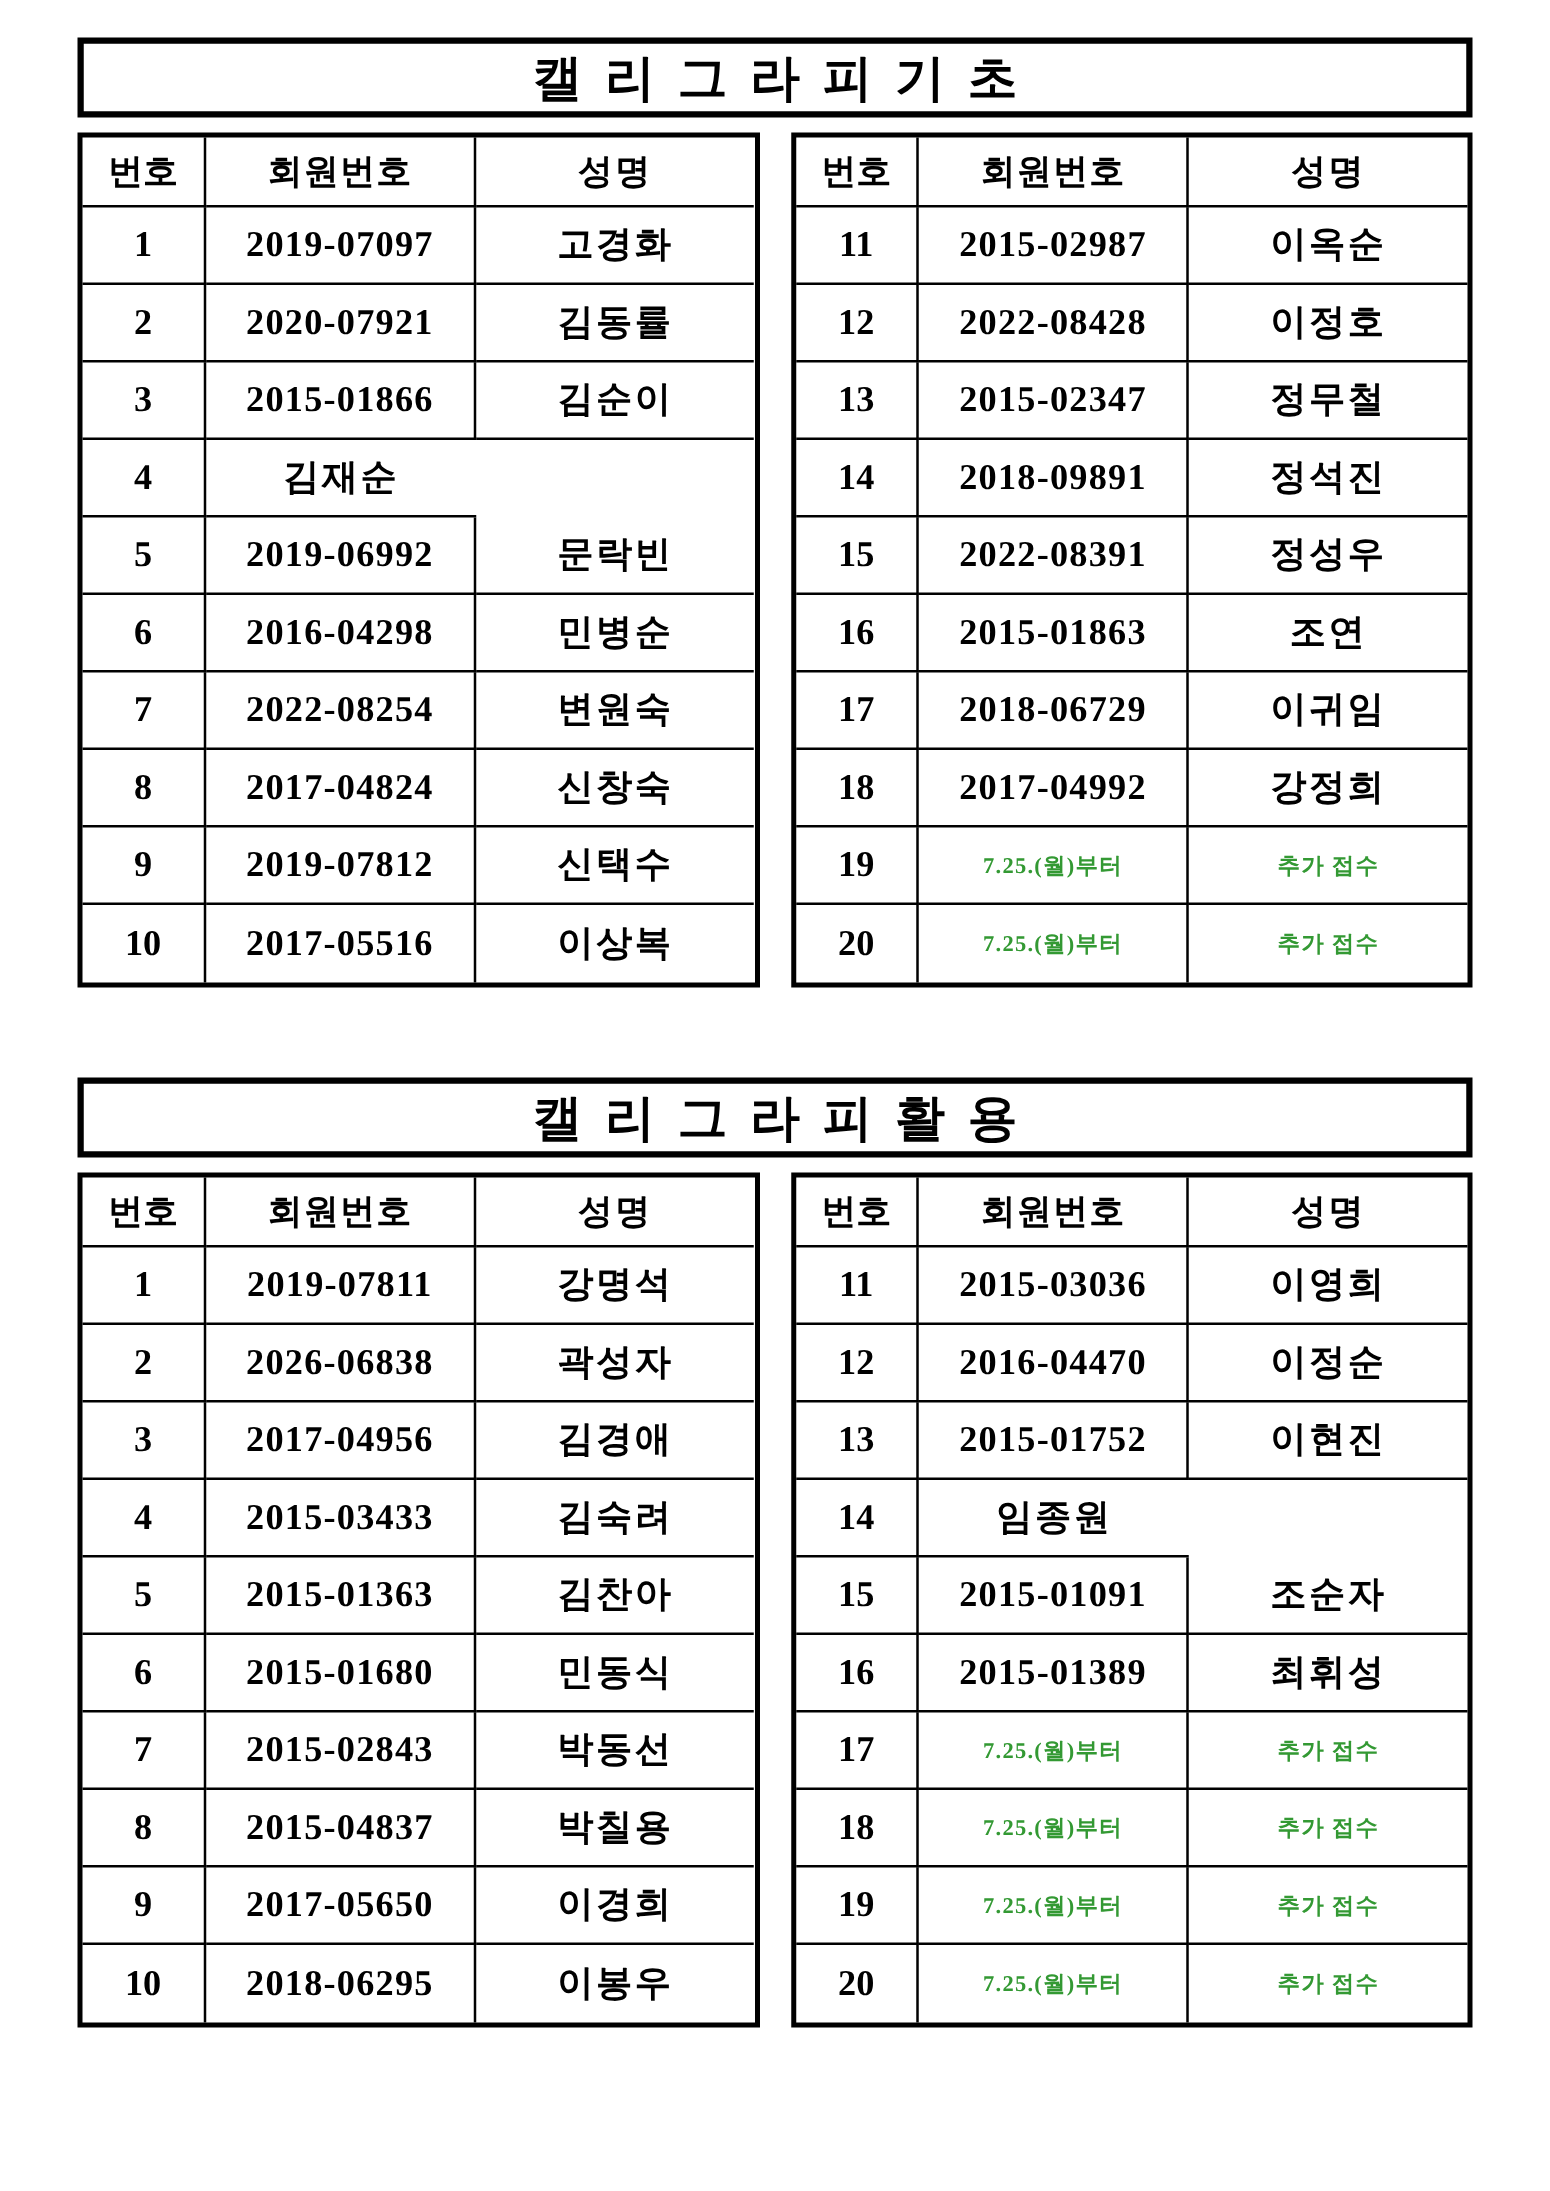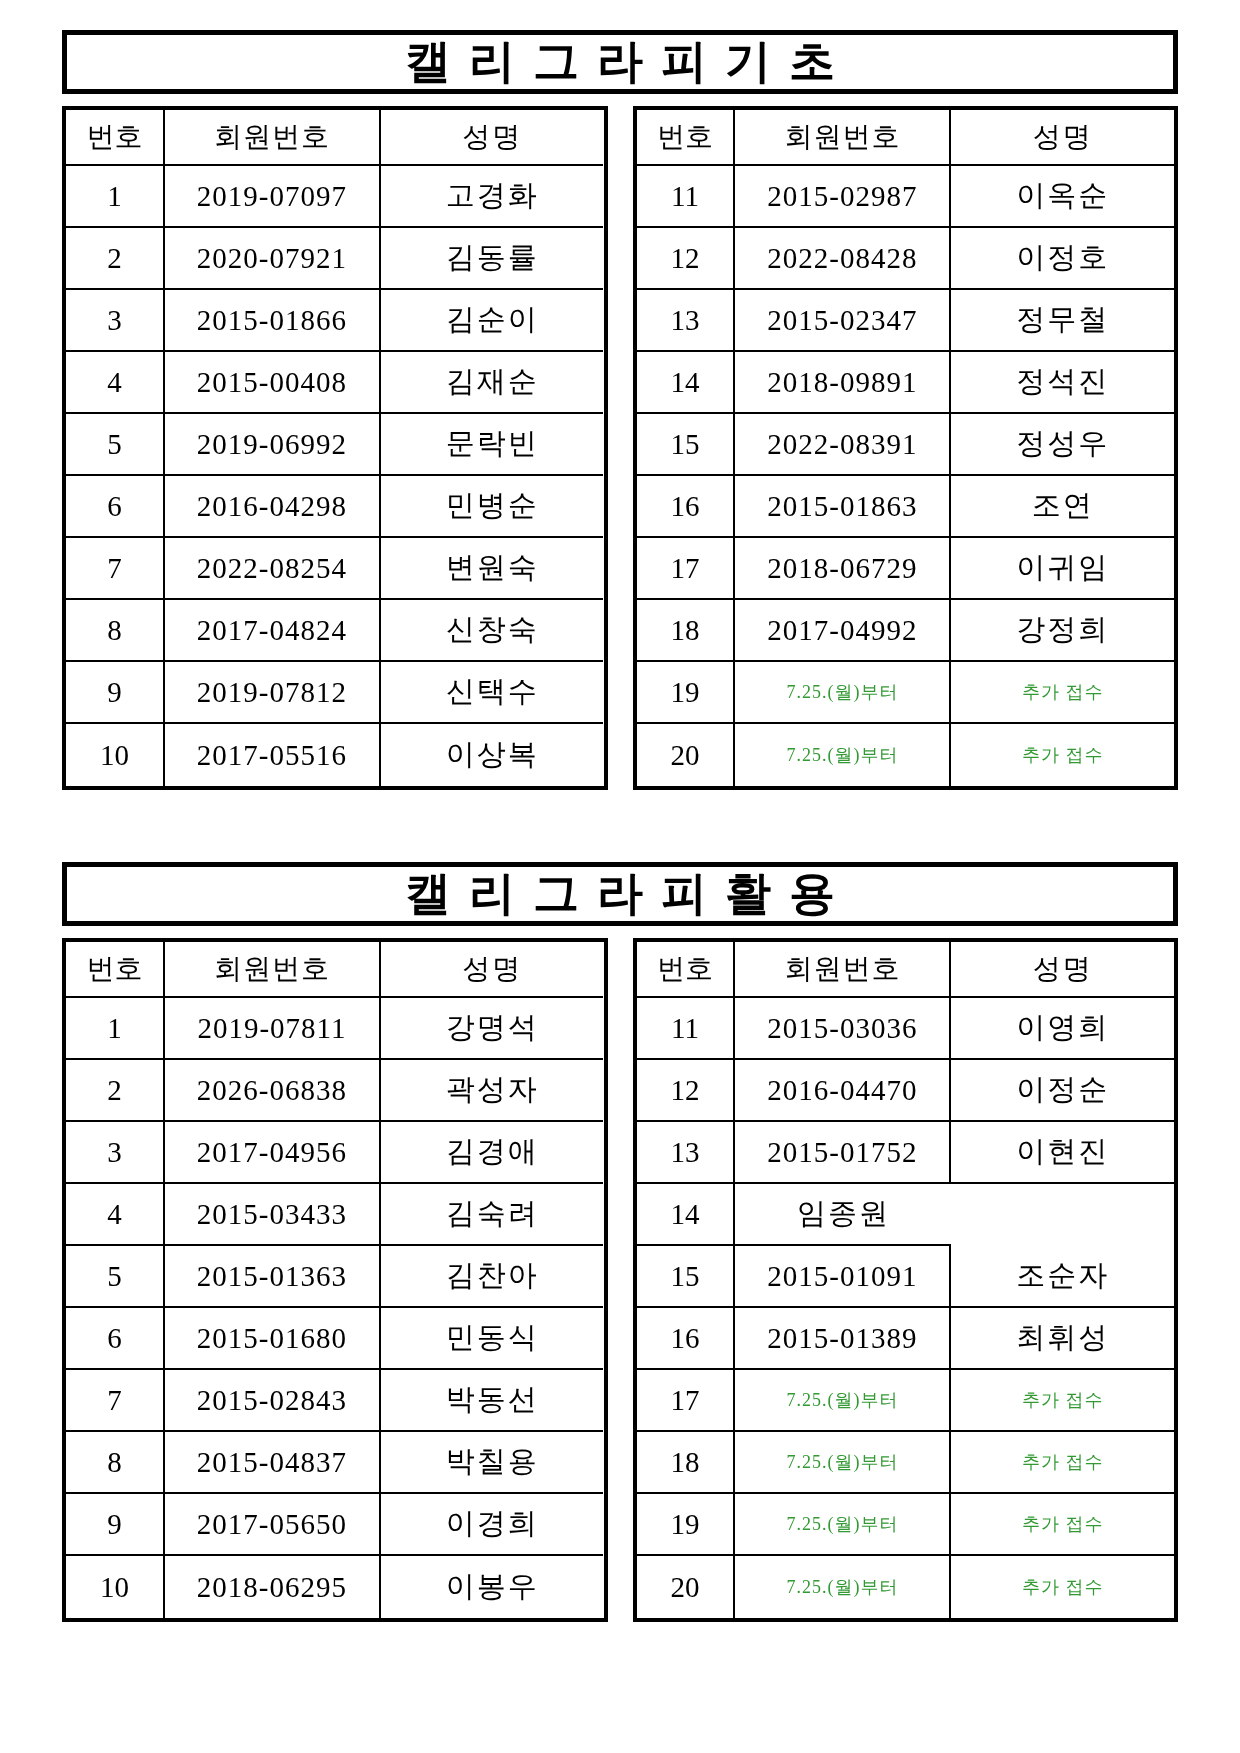--- a/index.html
+++ b/index.html
@@ -22,39 +22,40 @@
   .section + .section {
     margin-top: 72px;
   }
   .title-box {
     border: 5px solid #000;
     height: 64px;
     box-sizing: border-box;
     display: flex;
     align-items: center;
     justify-content: center;
-    font-size: 46px;
+    font-size: 40px;
     font-weight: 600;
     letter-spacing: 18px;
     text-indent: 18px; 
     margin-bottom: 12px;
     text-align: right;
   }
   .tables-row {
     display: flex;
     gap: 25px;
     align-items: flex-start;
   }
   .subtable {
     flex: 1 1 0;
     border: 4px solid #000;
   }
   .tr {
     display: grid;
     grid-template-columns: 18.4% 40.2% 41.4%;
+    font-weight: bold;
   }
   .tr .td {
     border-right: 2px solid #000;
     border-bottom: 2px solid #000;
     height: 62px;
     box-sizing: border-box;
     display: flex;
     align-items: center;
     justify-content: center;
     font-size: 29px;
@@ -98,21 +99,20 @@
     <div class="td id">2020-07921</div>
     <div class="td name">김동률</div>
   </div>
           <div class="tr">
     <div class="td no">3</div>
     <div class="td id">2015-01866</div>
     <div class="td name">김순이</div>
   </div>
           <div class="tr">
     <div class="td no">4</div>
-    <div class="td id">2015-00408</div>
     <div class="td name">김재순</div>
   </div>
           <div class="tr">
     <div class="td no">5</div>
     <div class="td id">2019-06992</div>
     <div class="td name">문락빈</div>
   </div>
           <div class="tr">
     <div class="td no">6</div>
     <div class="td id">2016-04298</div>

